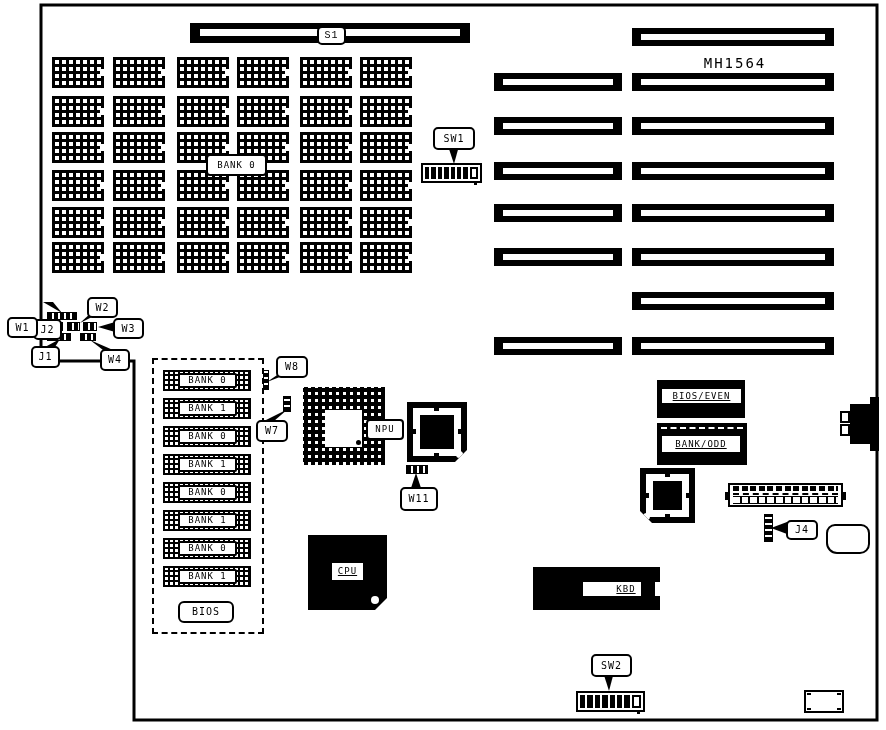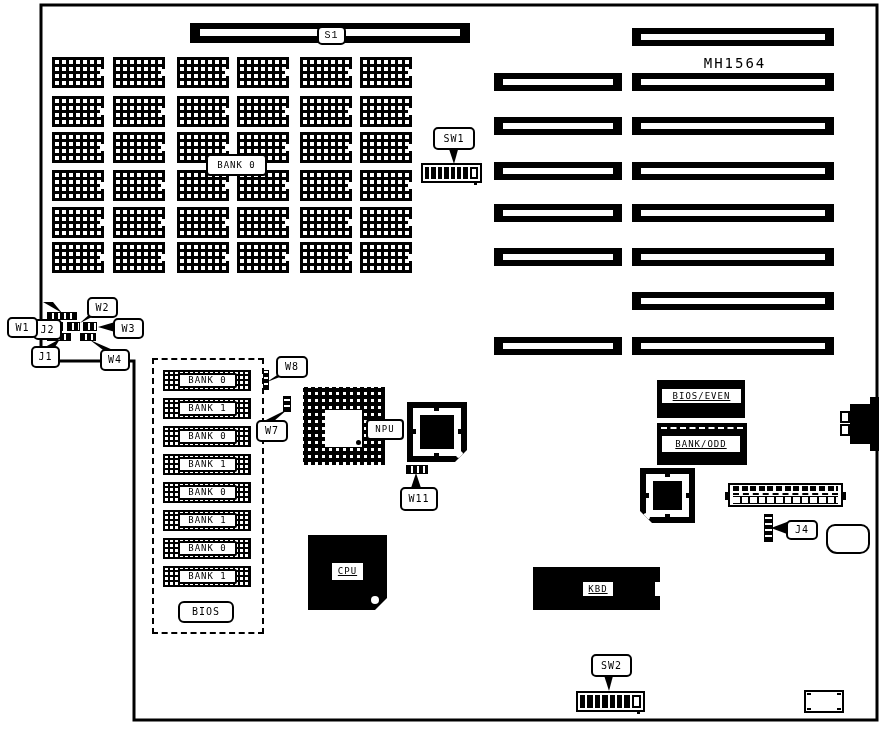--- a/index.html
+++ b/index.html
@@ -383,21 +383,21 @@
   <div class="battery"></div>
 
   <div class="blk" style="left:850px; top:404px; width:28px; height:40px;"></div>
   <div class="blk" style="left:870px; top:397px; width:9px; height:54px;"></div>
   <div class="sockbox" style="left:840px; top:411px;"></div>
   <div class="sockbox" style="left:840px; top:424px;"></div>
 
   <div class="blk" style="left:533px; top:567px; width:127px; height:43px;">
     <span class="wdot" style="right:0; top:15px; width:5px; height:14px; border-radius:0; background:#fff;"></span>
   </div>
-  <div class="lbl lbl-plain" style="left:583px; top:582px; width:30px; height:14px;">KBD</div>
+  <div class="lbl lbl-plain" style="left:583px; top:582px; width:30px; height:14px;padding-left:28px;">KBD</div>
 
   <div class="co" style="left:591px; top:654px; width:37px; height:19px;">SW2</div>
   <div class="dip" style="left:576px; top:691px; width:69px; height:21px;">
       <span class="on" style="flex: 1 1 0%;"></span>
       <span class="on" style="flex: 1 1 0%;"></span>
       <span class="on" style="flex: 1 1 0%;"></span>
       <span class="on" style="flex: 1 1 0%;"></span>
       <span class="on" style="flex: 1 1 0%;"></span>
       <span class="on" style="flex: 1 1 0%;"></span>
       <span class="on" style="flex: 1 1 0%;"></span>

